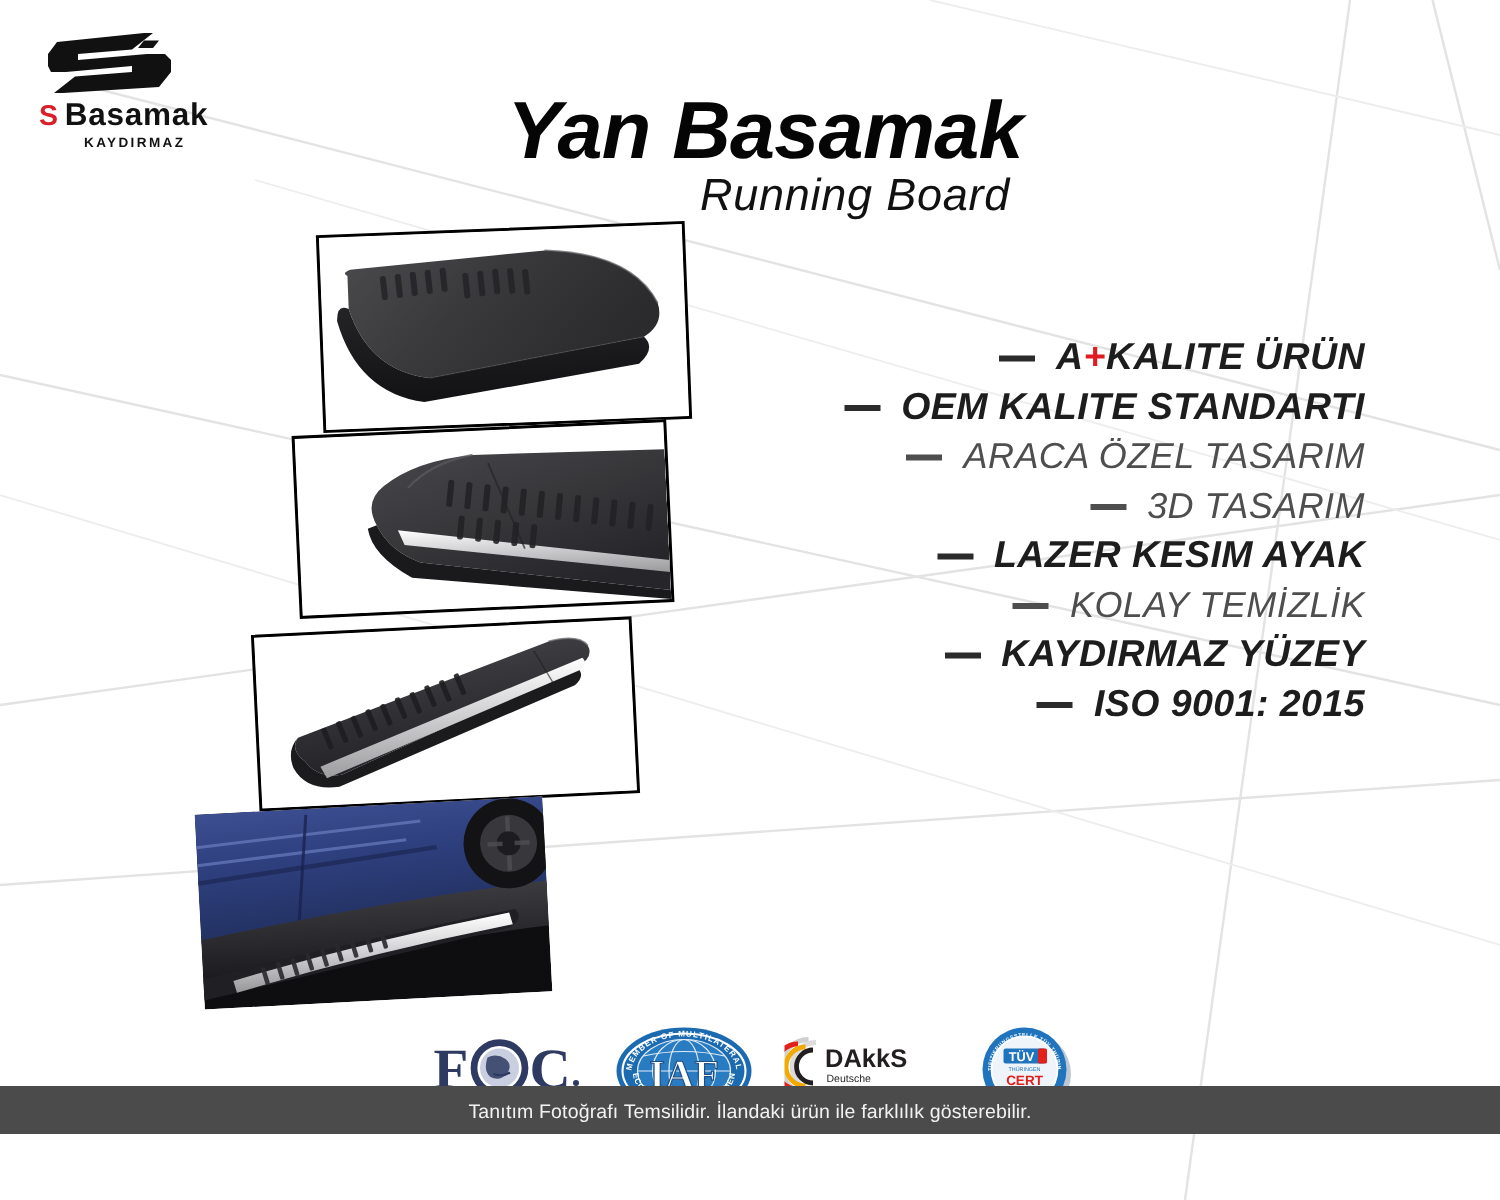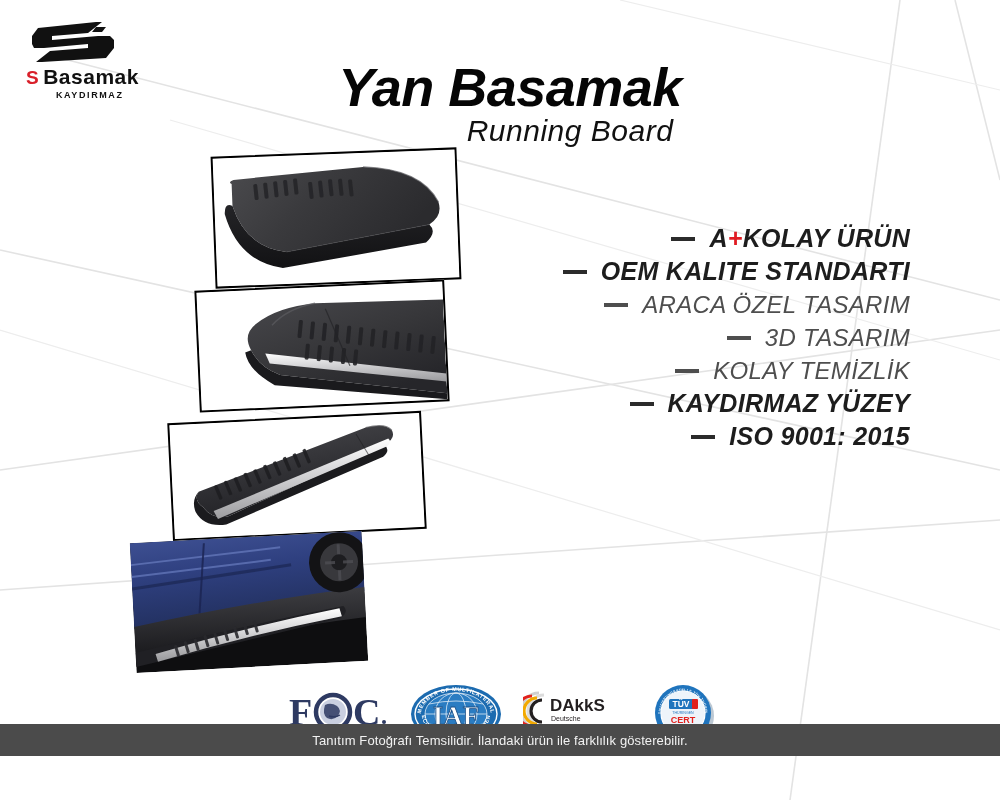--- a/index.html
+++ b/index.html
@@ -361,38 +361,42 @@
         <line x1="208" y1="48" x2="208" y2="38"></line>
         <line x1="194" y1="30" x2="204" y2="30"></line>
       </g>
     </svg>
   </div>
 
   <div id="features">
 
     <div class="feat strong">
       <span class="dash"></span>
-      <span class="txt"><span>A</span><span class="plus">+</span><span>KOLAY ÜRÜN</span></span>
+      <span class="txt"><span>A</span><span class="plus">+</span><span>KALITE ÜRÜN</span></span>
     </div>
 
     <div class="feat strong">
       <span class="dash"></span>
       <span class="txt">OEM KALITE STANDARTI</span>
     </div>
 
     <div class="feat light">
       <span class="dash"></span>
       <span class="txt">ARACA ÖZEL TASARIM</span>
     </div>
 
     <div class="feat light">
       <span class="dash"></span>
       <span class="txt">3D TASARIM</span>
     </div>
 
+    <div class="feat strong">
+      <span class="dash"></span>
+      <span class="txt">LAZER KESIM AYAK</span>
+    </div>
 
     <div class="feat light">
       <span class="dash"></span>
       <span class="txt">KOLAY TEMİZLİK</span>
     </div>
 
     <div class="feat strong">
       <span class="dash"></span>
       <span class="txt">KAYDIRMAZ YÜZEY</span>
     </div>

